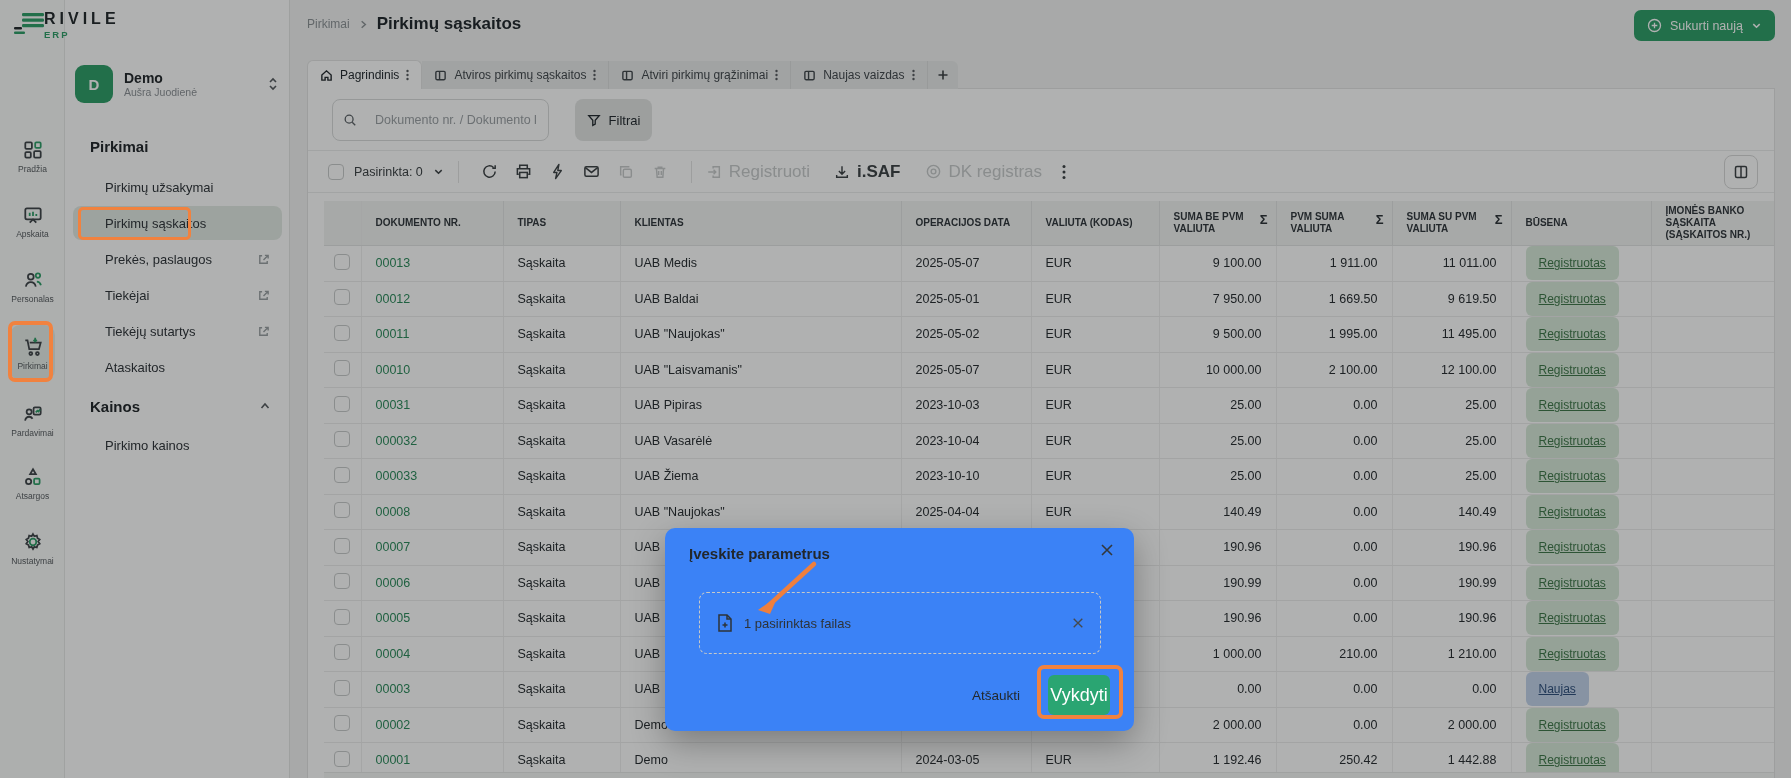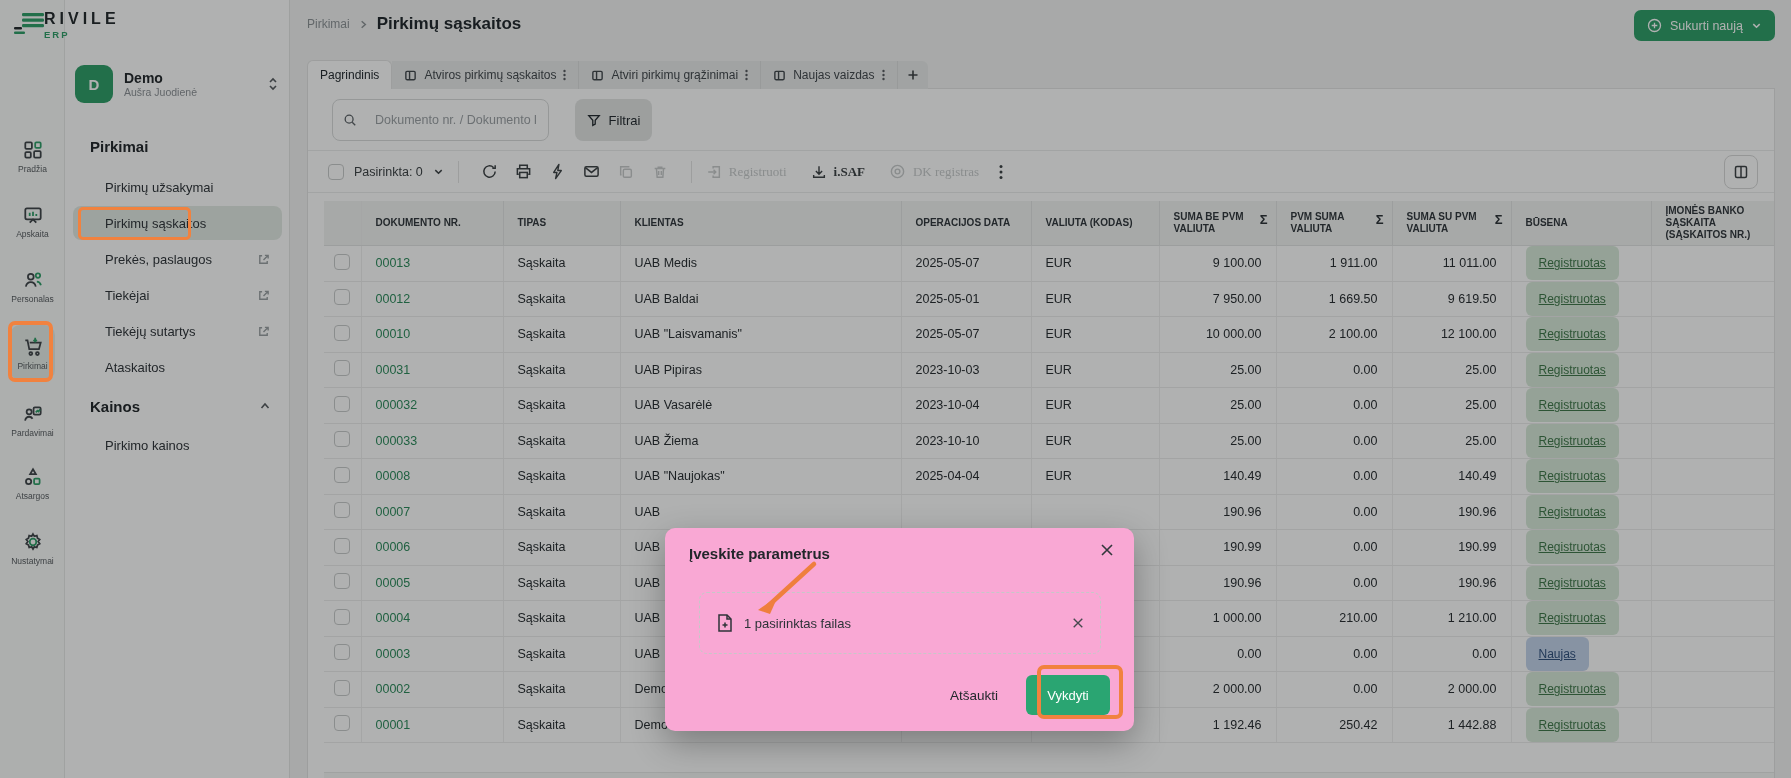--- a/index.html
+++ b/index.html
@@ -33,67 +33,67 @@
   #main{position:absolute;left:290px;top:0;right:0;bottom:0;}
   #breadcrumb{position:absolute;left:17px;top:14px;display:flex;align-items:center;gap:8px;}
   .bc-root{font-size:12px;color:#8d9296;cursor:pointer;}
   .bc-sep{color:#8d9296;}
   .bc-current{font-size:17px;font-weight:bold;color:#1f262b;}
   #create-btn{position:absolute;right:16px;top:10px;height:31px;padding:0 13px;border-radius:7px;background:#2f9e68;color:#fff;font-size:12.5px;display:flex;align-items:center;gap:8px;cursor:pointer;}
 
   
   #tabs{position:absolute;left:17px;top:60px;height:29px;display:flex;align-items:flex-end;z-index:3;}
   .tab{height:28px;display:flex;align-items:center;gap:7px;padding:0 12px;font-size:12px;color:#41474c;background:#e9eaea;border-right:1px solid #dcdddd;cursor:pointer;white-space:nowrap;}
-  .tab:first-child{border-radius:6px 0 0 0;flex-direction:column;}
+  .tab:first-child{border-radius:6px 0 0 0;}
   .tab.active{background:#ffffff;color:#23292e;border:1px solid #e4e4e4;border-bottom:none;border-radius:6px 6px 0 0;height:29px;}
   .tab .kebab{color:#565b5f;}
   .tab-plus{height:28px;width:30px;display:flex;align-items:center;justify-content:center;background:#e9eaea;border-radius:0 6px 0 0;cursor:pointer;color:#3c4144;}
 
   
   #panel{position:absolute;left:17px;right:16px;top:88px;bottom:0;background:#fff;border:1px solid #e4e4e4;border-bottom:none;}
   #search-row{position:absolute;left:0;right:0;top:0;height:62px;border-bottom:1px solid #ebecec;}
   #search-input{position:absolute;left:24px;top:10px;width:217px;height:42px;border:1px solid #d9dbdb;border-radius:8px;background:#fff;display:flex;align-items:center;gap:8px;padding:0 10px;overflow:hidden;}
   #search-input input{border:none;outline:none;font-size:12.5px;color:#000000;width:180px;background:transparent;margin-left:8px;}
   #search-input input::placeholder{color:#9ba0a4;}
   #filter-btn{position:absolute;left:267px;top:10px;width:77px;height:42px;border-radius:8px;background:#e3e5e4;display:flex;align-items:center;justify-content:center;gap:8px;font-size:13px;color:#23292e;cursor:pointer;}
 
   
   #toolbar{position:absolute;left:0;right:0;top:62px;height:42px;border-bottom:1px solid #ebecec;display:flex;align-items:center;}
   .tb{display:flex;align-items:center;gap:7px;color:#3c4144;cursor:pointer;}
   .tb.dis{color:#c7cacb;}
   .tb-sep{width:1px;height:22px;background:#e3e4e4;margin:0 14px;}
   .cb{width:16px;height:16px;border:1.5px solid #c8cbcb;border-radius:4px;background:#fff;display:inline-block;cursor:pointer;}
   #selected-group{margin-left:20px;display:flex;align-items:center;gap:10px;font-size:12.5px;color:#3c4144;}
   .tb-ico{width:34px;display:flex;justify-content:center;}
-  .tb-label{font-size:13px;font-family:Liberation Serif, serif;}
+  .tb-label{font-size:17px;}
   #columns-btn{position:absolute;right:16px;top:4px;width:34px;height:34px;border:1px solid #d7d8d8;border-radius:8px;display:flex;align-items:center;justify-content:center;color:#3c4144;cursor:pointer;background:#fff;}
 
   
   #tablewrap{position:absolute;left:16px;right:0;top:112px;bottom:0;overflow:hidden;}
   table{border-collapse:collapse;table-layout:fixed;width:1451px;}
   th{height:40px;background:#f2f3f2;font-size:10px;font-weight:bold;color:#30363b;text-align:left;padding:4px 8px 4px 14px;border-right:1px solid #e2e3e3;border-bottom:1px solid #e2e3e3;text-transform:uppercase;line-height:12px;vertical-align:middle;overflow:hidden;}
   th .sum{float:right;font-size:13px;font-weight:bold;color:#2b3136;cursor:pointer;margin-top:3px;}
   td{height:35.5px;font-size:12.5px;color:#272c30;padding:0 8px 0 14px;border-right:1px solid #efefef;border-bottom:1px solid #ececec;white-space:nowrap;overflow:hidden;vertical-align:middle;}
   td.c-check,th.c-check{padding-left:10px;border-right:1px solid #efefef;}
   td.c-num{text-align:right;padding-right:14px;}
   .doclink{color:#2c8a5b;cursor:pointer;}
   .badge{display:inline-block;padding:10px 13px;border-radius:6px;font-size:12px;text-decoration:underline;}
   #table-footer{position:absolute;left:0;right:0;bottom:0;height:6px;background:#f7f8f7;border-top:1px solid #e8e9e8;}
 
   
   #dim{position:absolute;inset:0;background:rgba(10,12,12,0.32);z-index:40;}
-  #modal{position:absolute;left:665px;top:528px;width:469px;height:203px;background:#f9a8d4;border-radius:10px;box-shadow:0 12px 34px rgba(0,0,0,.3);z-index:60;}
+  #modal{position:absolute;left:665px;top:528px;width:469px;height:203px;background:#3b82f6;border-radius:10px;box-shadow:0 12px 34px rgba(0,0,0,.3);z-index:60;}
   #modal-title{position:absolute;left:24px;top:17px;font-size:15px;font-weight:bold;color:#22272b;}
   #modal-close{position:absolute;right:20px;top:15px;color:#33383c;cursor:pointer;}
   #filebox{position:absolute;left:34px;top:64px;width:402px;height:62px;border:1.5px dashed #c6c8c8;border-radius:8px;display:flex;align-items:center;gap:10px;padding:0 16px;cursor:pointer;}
   #filebox .ftext{font-size:13px;color:#2e3338;}
   #filebox .clear{margin-left:auto;color:#45494d;cursor:pointer;}
   #modal-footer{position:absolute;right:24px;bottom:16px;display:flex;align-items:center;gap:28px;}
   #cancel-btn{font-size:13.5px;color:#23292d;cursor:pointer;}
-  #submit-btn{width:84px;height:40px;border-radius:6px;background:#2aa572;color:#fff;font-size:13px;display:flex;align-items:center;justify-content:center;cursor:pointer;}
+  #submit-btn{width:62px;height:40px;border-radius:6px;background:#2aa572;color:#fff;font-size:18px;display:flex;align-items:center;justify-content:center;cursor:pointer;}
   .ann{position:absolute;border:4px solid #f1823f;border-radius:7px;z-index:70;pointer-events:none;}
   #ann-rail{left:8px;top:321px;width:45px;height:61px;}
   #ann-menu{left:78px;top:207px;width:113px;height:33px;border-width:3.5px;border-radius:5px;}
   #ann-vykdyti{left:1037px;top:665px;width:86px;height:54px;}
   #ann-arrow{position:absolute;left:742px;top:548px;z-index:70;pointer-events:none;}
 </style>
 </head>
 <body>
 
 <div id="screen">
@@ -446,20 +446,33 @@
                 <td>2025-05-01</td>
                 <td>EUR</td>
                 <td class="c-num">7 950.00</td>
                 <td class="c-num">1 669.50</td>
                 <td class="c-num">9 619.50</td>
                 <td><span class="badge" style="background:#d8e9d9;color:#3e7749">Registruotas</span></td>
                 <td></td>
               </tr>
             <tr>
                 <td class="c-check"><span class="cb"></span></td>
+                <td><a class="doclink">00011</a></td>
+                <td>Sąskaita</td>
+                <td>UAB "Naujokas"</td>
+                <td>2025-05-02</td>
+                <td>EUR</td>
+                <td class="c-num">9 500.00</td>
+                <td class="c-num">1 995.00</td>
+                <td class="c-num">11 495.00</td>
+                <td><span class="badge" style="background:#d8e9d9;color:#3e7749">Registruotas</span></td>
+                <td></td>
+              </tr>
+            <tr>
+                <td class="c-check"><span class="cb"></span></td>
                 <td><a class="doclink">00010</a></td>
                 <td>Sąskaita</td>
                 <td>UAB "Laisvamanis"</td>
                 <td>2025-05-07</td>
                 <td>EUR</td>
                 <td class="c-num">10 000.00</td>
                 <td class="c-num">2 100.00</td>
                 <td class="c-num">12 100.00</td>
                 <td><span class="badge" style="background:#d8e9d9;color:#3e7749">Registruotas</span></td>
                 <td></td>

